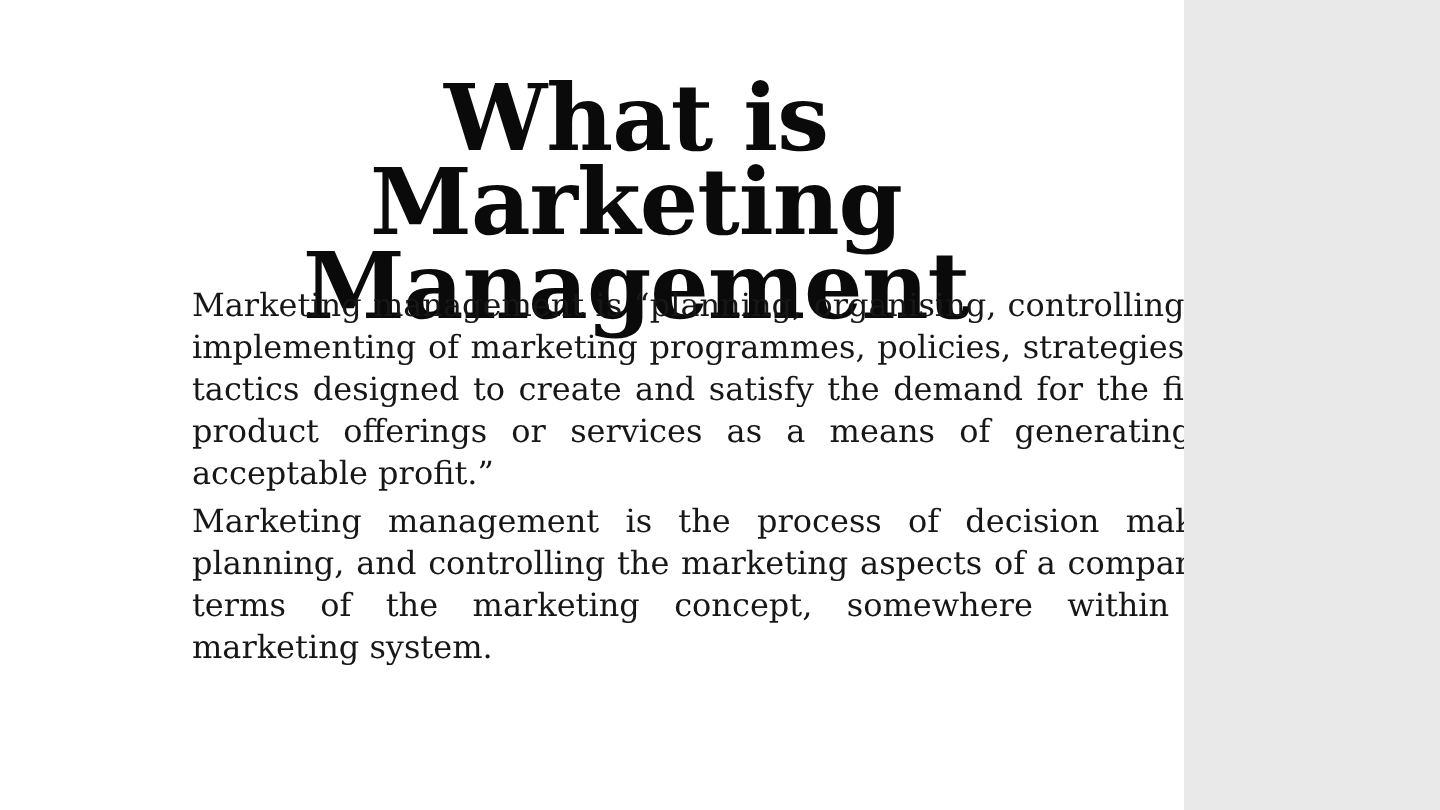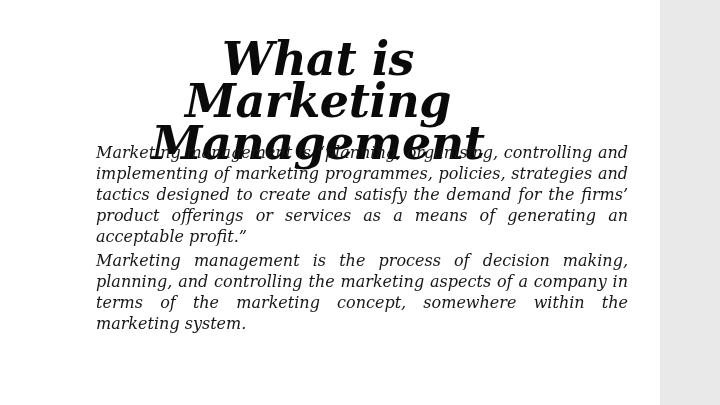--- a/index.html
+++ b/index.html
@@ -7,25 +7,24 @@
     --title-color: #0a0a0a;
     --body-color: #171717;
   }
   * { margin: 0; padding: 0; box-sizing: border-box; }
   html, body {
     background: #e9e9e9;
     font-family: "DejaVu Serif", "Liberation Serif", serif;
   }
   .slide {
     position: relative;
-    width: 660px;
+    width: 592px;
     height: 405px;
     background: var(--bg, #ffffff);
     overflow: hidden;
-    font-style: italic;
   }
   .slide-title {
     position: absolute;
     left: 88px;
     top: 38px;
     width: 460px;
     text-align: center;
     font-weight: bold;
     font-size: 46px;
     line-height: 42px;

